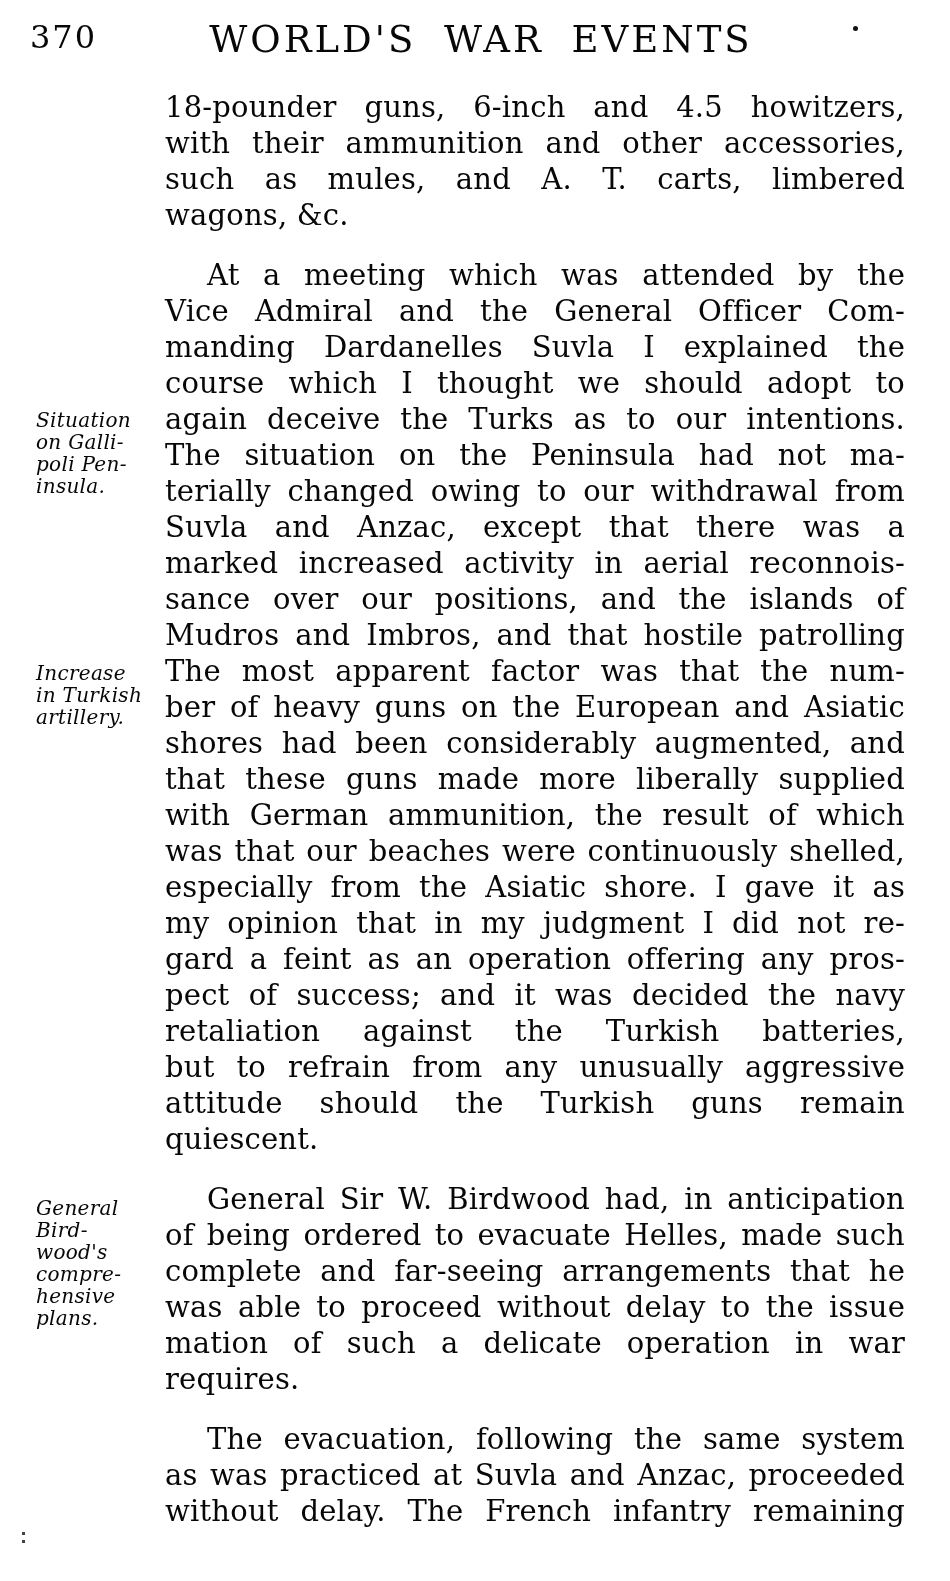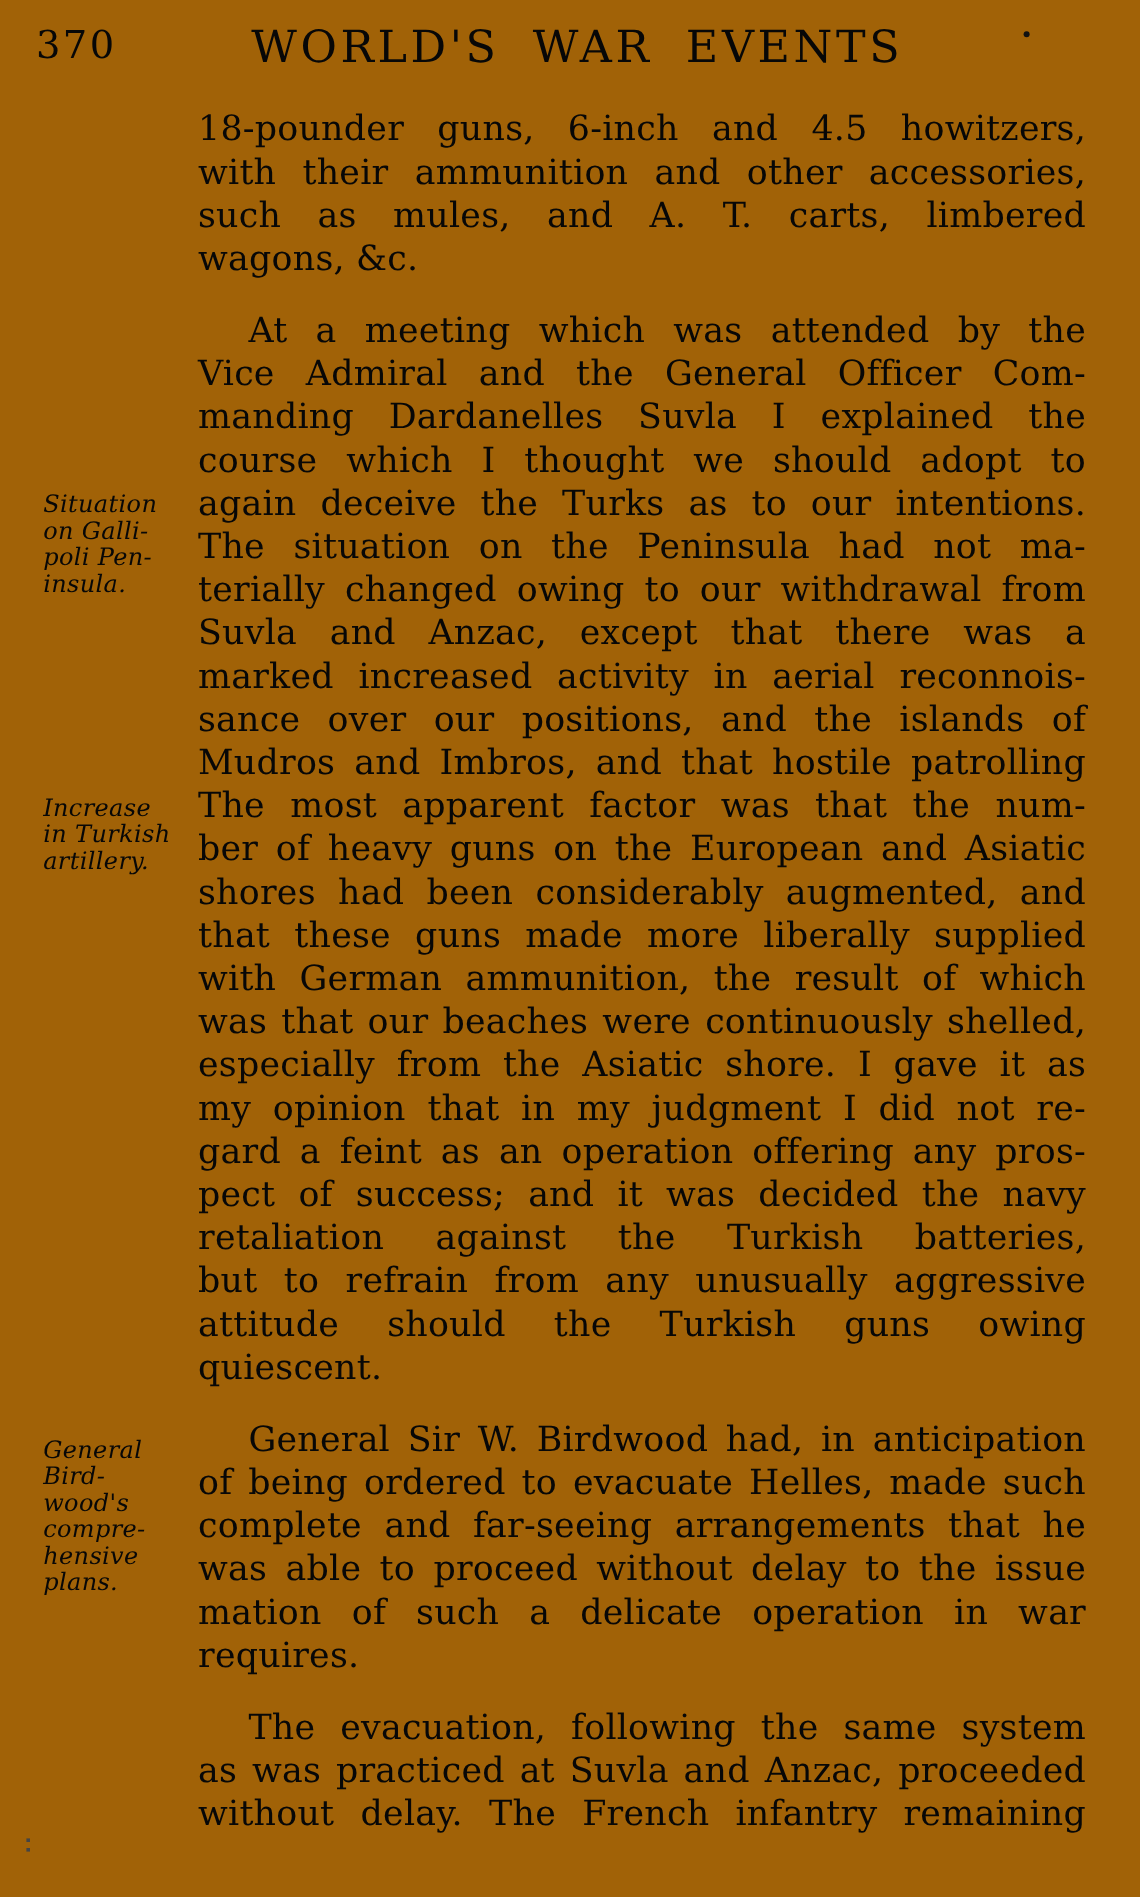--- a/index.html
+++ b/index.html
@@ -1,20 +1,20 @@
 <!DOCTYPE html>
 <html><head>
 <meta charset="utf-8">
 <style>
   html, body { margin: 0; padding: 0; background: #e8e8e8; }
   .page {
     position: relative;
     width: 950px;
     height: 1581px;
-    background: #a16207;
+    background: #ffffff;
     overflow: hidden;
     font-family: "DejaVu Serif", serif;
     color: #070707;
   }
   .pagenum {
     position: absolute;
     left: 30px;
     top: 18px;
     font-size: 32px;
     letter-spacing: 2px;
@@ -128,21 +128,21 @@
       <div class="tline">shores had been considerably augmented, and</div>
       <div class="tline">that these guns made more liberally supplied</div>
       <div class="tline">with German ammunition, the result of which</div>
       <div class="tline">was that our beaches were continuously shelled,</div>
       <div class="tline">especially from the Asiatic shore.  I gave it as</div>
       <div class="tline">my opinion that in my judgment I did not re-</div>
       <div class="tline">gard a feint as an operation offering any pros-</div>
       <div class="tline">pect of success; and it was decided the navy</div>
       <div class="tline">retaliation against the Turkish batteries,</div>
       <div class="tline">but to refrain from any unusually aggressive</div>
-      <div class="tline">attitude should the Turkish guns owing</div>
+      <div class="tline">attitude should the Turkish guns remain</div>
       <div class="tline end">quiescent.</div>
       <div class="tline ind">General Sir W. Birdwood had, in anticipation</div>
       <div class="tline">of being ordered to evacuate Helles, made such</div>
       <div class="tline">complete and far-seeing arrangements that he</div>
       <div class="tline">was able to proceed without delay to the issue</div>
       <div class="tline">mation of such a delicate operation in war</div>
       <div class="tline end">requires.</div>
       <div class="tline ind">The evacuation, following the same system</div>
       <div class="tline">as was practiced at Suvla and Anzac, proceeded</div>
       <div class="tline">without delay.  The French infantry remaining</div>

